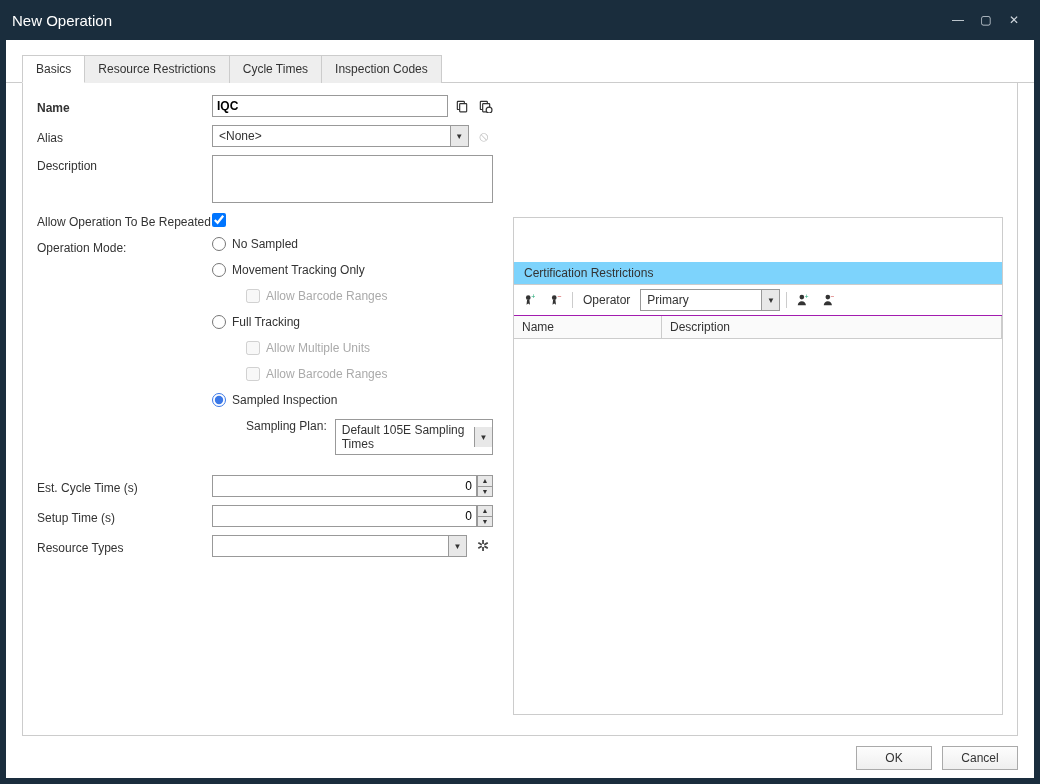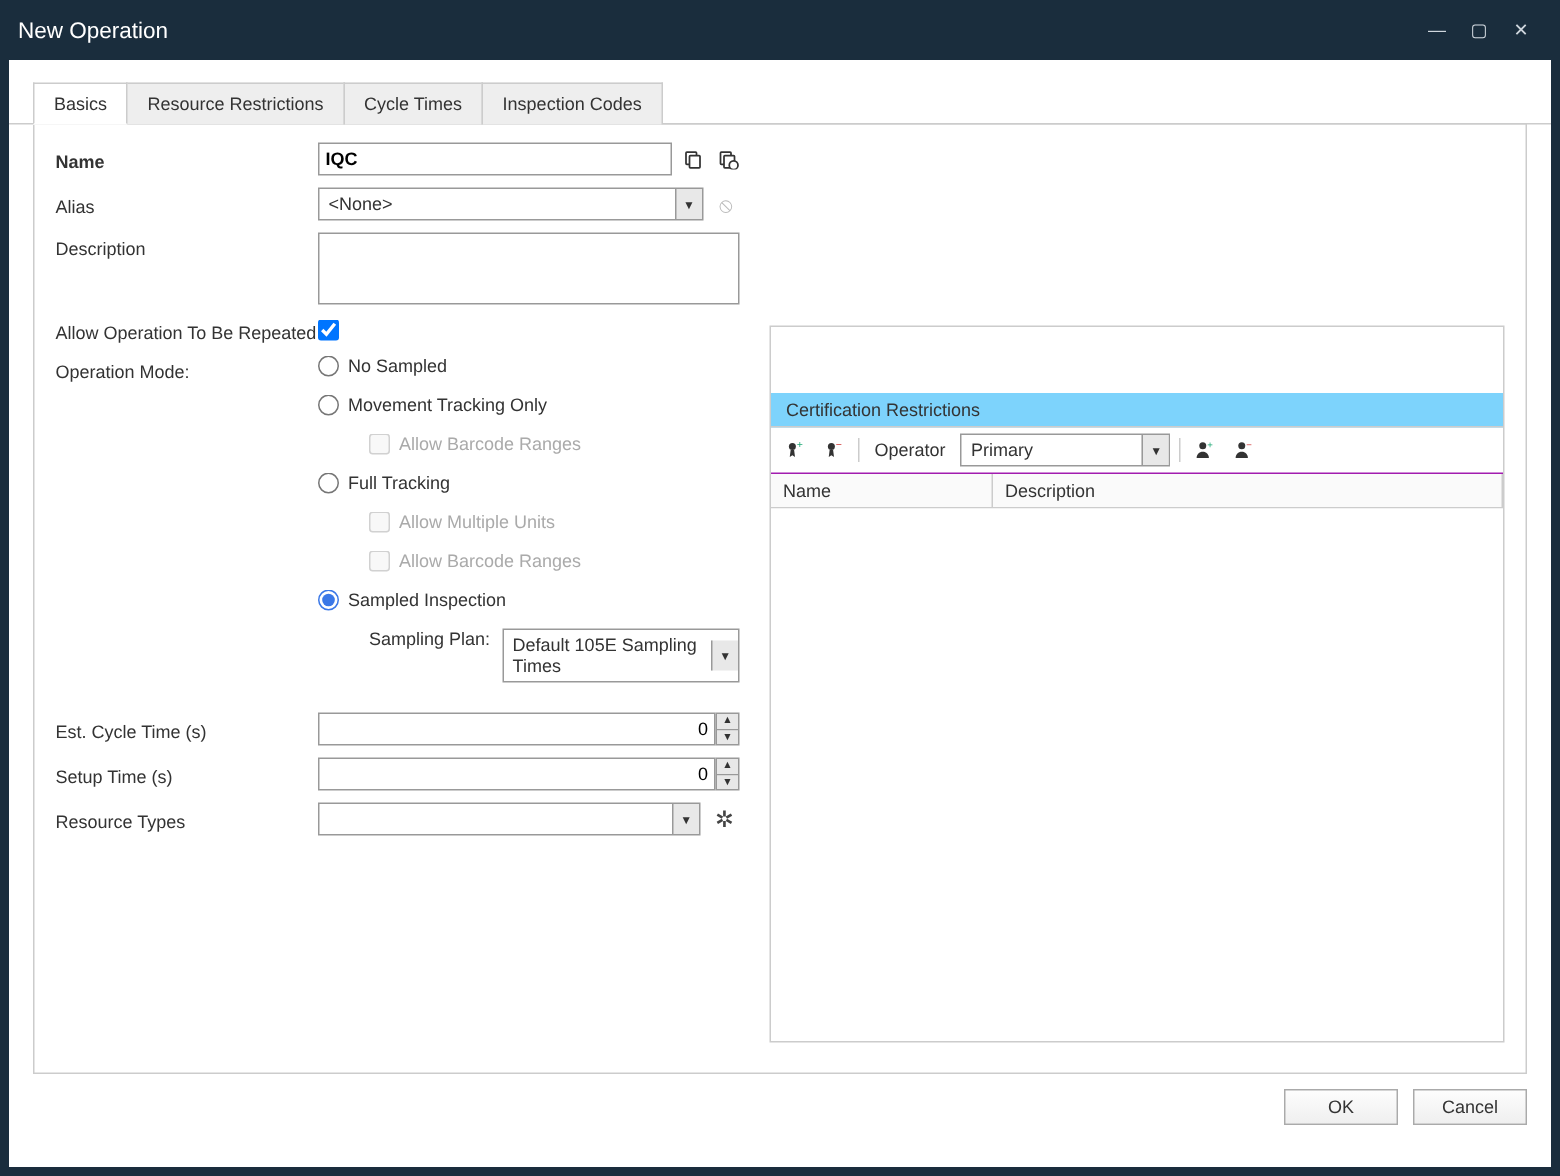--- a/index.html
+++ b/index.html
@@ -46,21 +46,21 @@
 .panel-title { padding: 4px 10px; background:#7dd3fc; border-bottom:1px solid #ccc;margin-top:44px; }
 .toolbar { display:flex; align-items:center; padding: 4px 6px; gap:6px; border-bottom:1px solid #a21caf; }
 .toolbar .sep { width:1px; height:16px; background:#ccc; }
 .toolbar .combo { border:1px solid #999; height:22px; width:140px; }
 .toolbar-label { padding: 0 4px; }
 .table-head { display:flex; border-bottom:1px solid #ccc; background:#fafafa; }
 .th { padding:4px 8px; border-right:1px solid #ccc; }
 .th.name-col { width: 148px; }
 .th.desc-col { flex:1; }
 .table-body { flex:1; background:#fff; }
-.dialog-footer { display:flex; justify-content:flex-end; gap:10px; padding: 10px 16px 28px 16px; }
+.dialog-footer { display:flex; justify-content:flex-end; gap:10px; padding: 10px 16px 8px 16px; }
 .btn { min-width: 76px; padding: 4px 14px; border:1px solid #aaa; background: linear-gradient(#fdfdfd,#efefef); cursor:pointer; text-align:center; }
 .gear-icon { font-size:15px; }
 svg.app-icon { width:16px; height:14px; }
 </style>
 </head>
 <body>
 
 <div class="window">
 
   <div class="titlebar">

